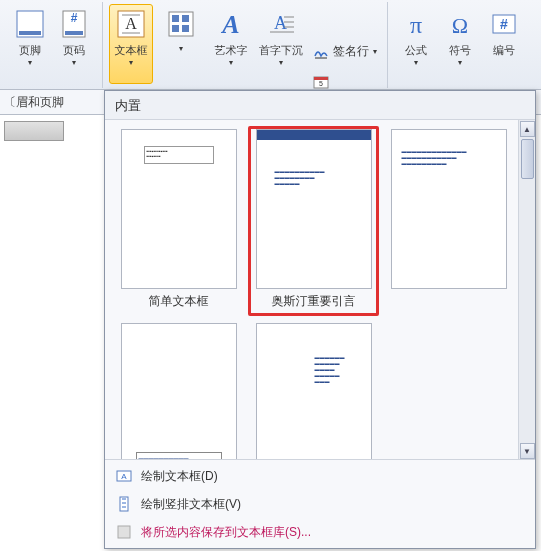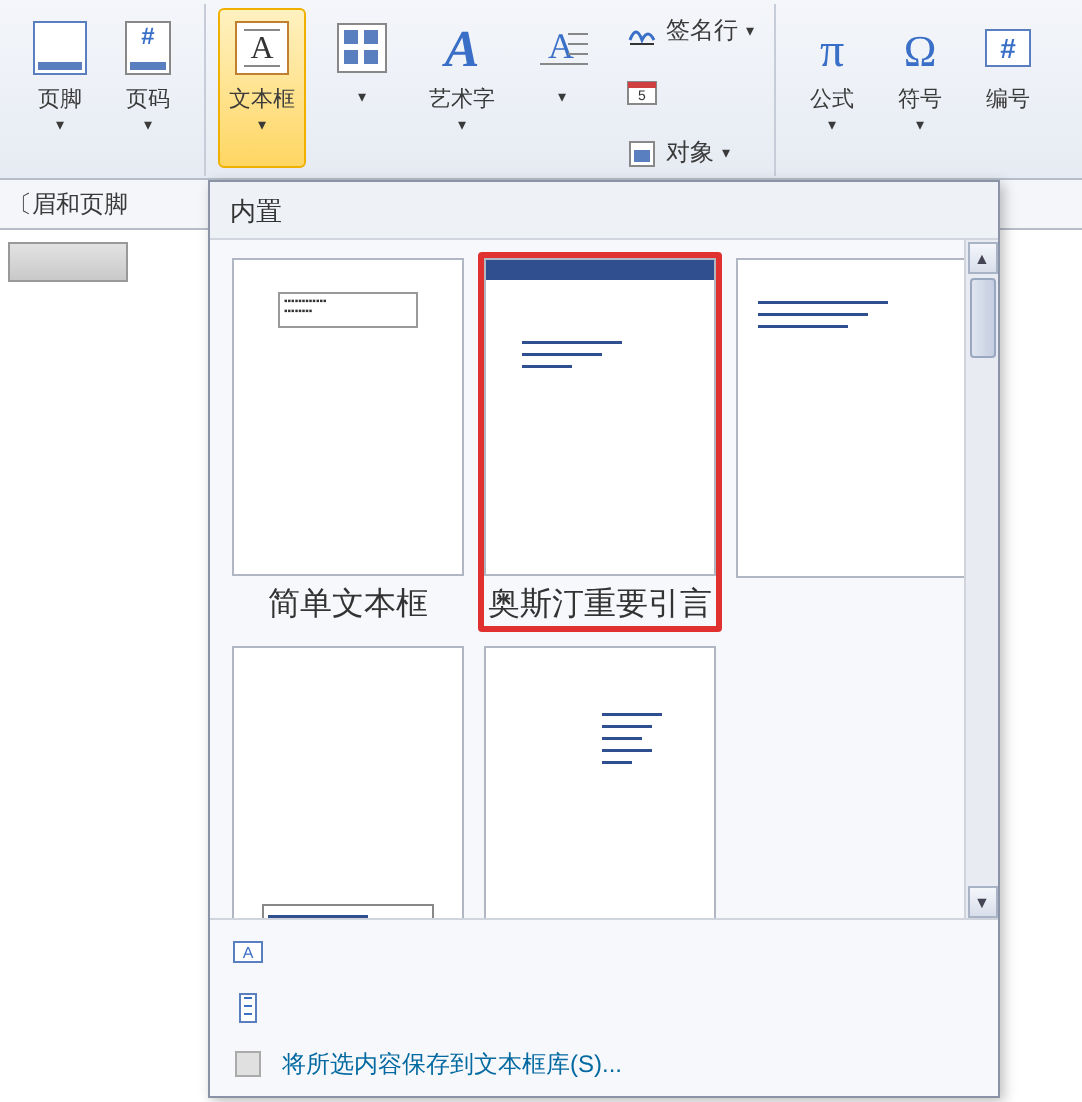--- a/index.html
+++ b/index.html
@@ -63,20 +63,21 @@
     background: linear-gradient(to bottom, #fff1c0, #ffd663);
     border: 1px solid #f0b000;
   }
   .wide-btn { width: 56px; }
   .small-stack {
     display: flex;
     flex-direction: column;
     justify-content: flex-start;
     padding: 2px 2px;
     gap: 12px;
+    margin-top: 36px;
   }
   .small-item {
     display: flex;
     align-items: center;
     gap: 4px;
     padding: 1px 2px;
     font-size: 12px;
     color: #3a3a3a;
   }
   .small-item .mini-icon {
@@ -108,21 +109,21 @@
     height: 20px;
     background: linear-gradient(to bottom,#e2e2e2,#c9c9c9);
     border: 1px solid #999;
     margin: 6px 4px;
   }
   
   .dropdown {
     position: absolute;
     top: 90px;
     left: 104px;
-    width: 396px;
+    width: 432px;
     height: 459px;
     background: #f7f8fb;
     border: 1px solid #8a94a6;
     box-shadow: 2px 2px 6px rgba(0,0,0,0.25);
     display: flex;
     flex-direction: column;
   }
   .dd-header {
     padding: 6px 10px 4px 10px;
     font-size: 13px;
@@ -205,21 +206,21 @@
   }
   .thumb .textblockbtm {
     position: absolute;
     color: #2f4f8f;
     font-size: 5px;
     line-height: 6px;
     border: 1px solid #888;
     padding: 2px;
   }
   .gcaption {
-    font-size: 16px;
+    font-size: 12px;
     color: #333;
     margin-top: 4px;
     text-align: center;
   }
   .scrollbar {
     width: 17px;
     background: #e8ebf1;
     border-left: 1px solid #cfd4dd;
     display: flex;
     flex-direction: column;
@@ -255,21 +256,21 @@
     background: #f7f8fb;
   }
   .menu-row {
     display: flex;
     align-items: center;
     gap: 8px;
     padding: 3px 2px;
     font-size: 12px;
     color: #333;
   }
-  .menu-row.disabled { color: #0369a1; text-align: right; }
+  .menu-row.disabled { color: #be185d; text-align: right; }
   .menu-icon {
     width: 18px;
     height: 18px;
     display: flex;
     align-items: center;
     justify-content: center;
   }
   
   svg { display: block; }
 </style>
@@ -339,20 +340,21 @@
     <div class="big-btn wide-btn">
       <span class="icon-box">
         <svg width="30" height="30">
             <text x="8" y="20" font-size="18" fill="#3a6fc8" font-family="serif">A</text>
             <line x1="18" y1="8" x2="28" y2="8" stroke="#888"></line>
             <line x1="18" y1="13" x2="28" y2="13" stroke="#888"></line>
             <line x1="18" y1="18" x2="28" y2="18" stroke="#888"></line>
             <line x1="4" y1="23" x2="28" y2="23" stroke="#888"></line>
           </svg>
       </span>
+      <span class="lbl">首字下沉</span>
       <span class="dd">▾</span>
     </div>
     <div class="small-stack">
       <div class="small-item">
         <span class="mini-icon">
           <svg width="16" height="16">
               <path d="M2 12 Q5 4 8 12 Q11 6 14 12" stroke="#3a6fc8" fill="none" stroke-width="1.5"></path>
               <line x1="2" y1="14" x2="14" y2="14" stroke="#333"></line>
             </svg>
         </span>
@@ -473,30 +475,32 @@
   </div>
 
   <div class="dd-footer">
     <div class="menu-row">
       <span class="menu-icon">
         <svg width="18" height="18">
             <rect x="2" y="4" width="14" height="10" fill="#fff" stroke="#5a7fc0"></rect>
             <text x="9" y="12" font-size="8" text-anchor="middle" fill="#3a6fc8">A</text>
           </svg>
       </span>
+      <span>绘制文本框(D)</span>
     </div>
     <div class="menu-row">
       <span class="menu-icon">
         <svg width="18" height="18">
             <rect x="5" y="2" width="8" height="14" fill="#fff" stroke="#5a7fc0"></rect>
             <line x1="7" y1="4" x2="11" y2="4" stroke="#3a6fc8"></line>
             <line x1="7" y1="8" x2="11" y2="8" stroke="#3a6fc8"></line>
             <line x1="7" y1="12" x2="11" y2="12" stroke="#3a6fc8"></line>
           </svg>
       </span>
+      <span>绘制竖排文本框(V)</span>
     </div>
     <div class="menu-row disabled">
       <span class="menu-icon">
         <svg width="18" height="18">
             <rect x="3" y="3" width="12" height="12" fill="#e0e0e0" stroke="#aaa"></rect>
           </svg>
       </span>
       <span>将所选内容保存到文本框库(S)...</span>
     </div>
   </div>

